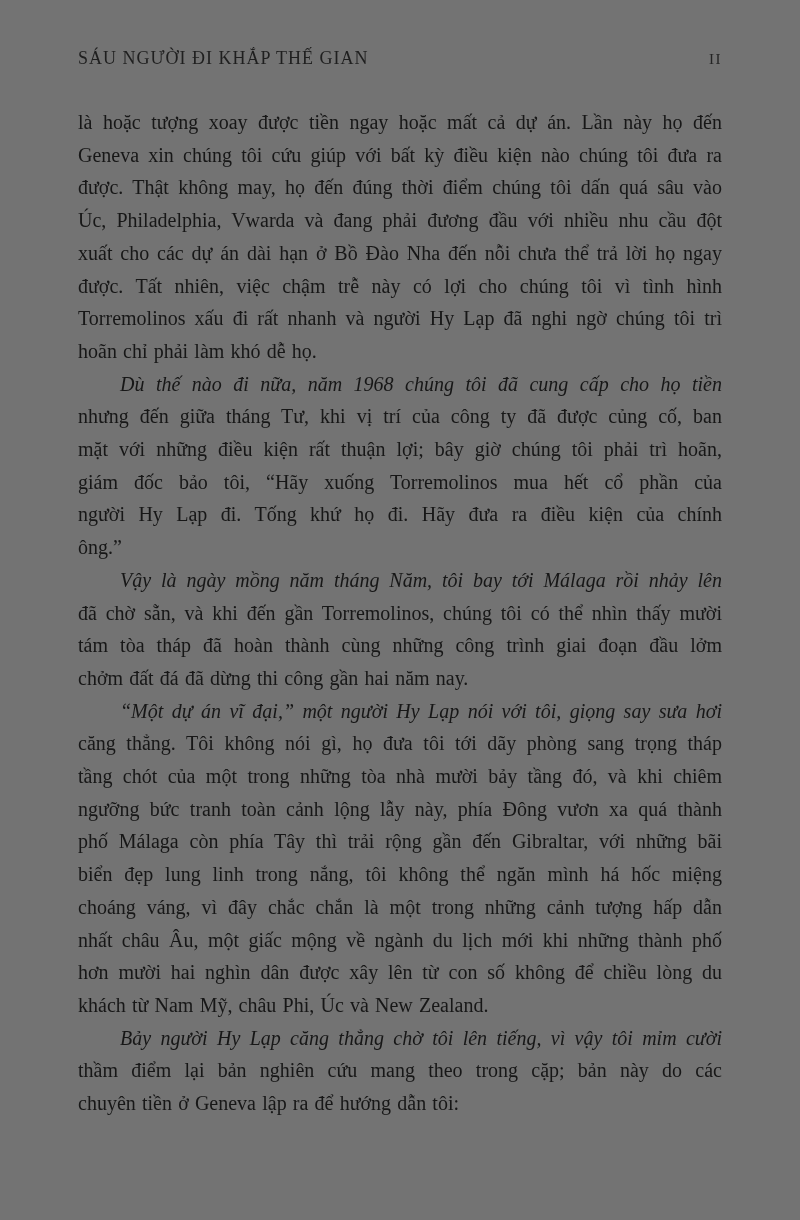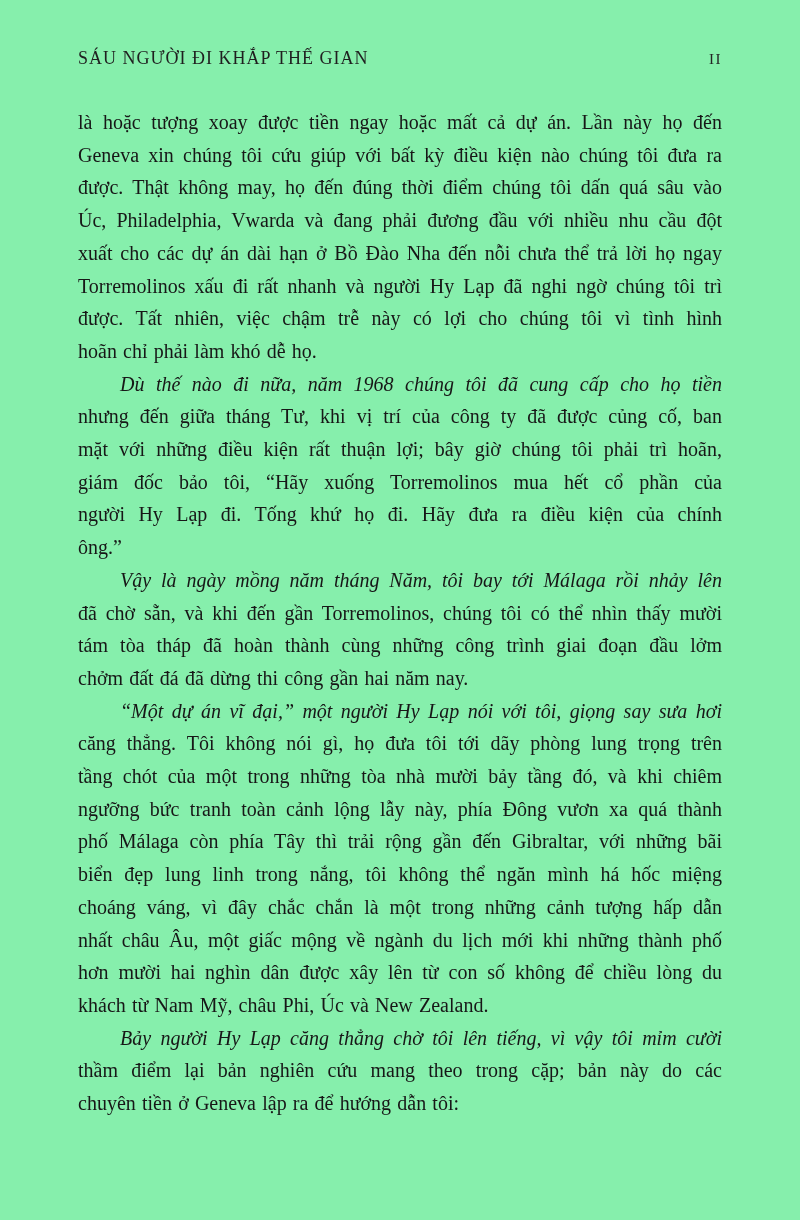--- a/index.html
+++ b/index.html
@@ -7,21 +7,21 @@
   body {
     background: #fefefe;
     font-family: "Liberation Serif", "DejaVu Serif", serif;
     color: #1b1b1b;
     overflow: hidden;
   }
   .page {
     width: 800px;
     height: 1220px;
     padding: 48px 78px 0 78px;
-    background: #86efac;
+    background: #737373;
   }
   .running-head {
     display: flex;
     justify-content: space-between;
     align-items: baseline;
   }
   .head-title {
     font-size: 18px;
     letter-spacing: 1px;
     font-weight: normal;
@@ -61,35 +61,35 @@
     <span class="page-number">II</span>
   </div>
 
   <div class="body-text">
 
   <p class="line">là hoặc tượng xoay được tiền ngay hoặc mất cả dự án. Lần này họ đến</p>
       <p class="line">Geneva xin chúng tôi cứu giúp với bất kỳ điều kiện nào chúng tôi đưa ra</p>
       <p class="line">được. Thật không may, họ đến đúng thời điểm chúng tôi dấn quá sâu vào</p>
       <p class="line">Úc, Philadelphia, Vwarda và đang phải đương đầu với nhiều nhu cầu đột</p>
       <p class="line">xuất cho các dự án dài hạn ở Bồ Đào Nha đến nỗi chưa thể trả lời họ ngay</p>
+      <p class="line">được. Tất nhiên, việc chậm trễ này có lợi cho chúng tôi vì tình hình</p>
       <p class="line">Torremolinos xấu đi rất nhanh và người Hy Lạp đã nghi ngờ chúng tôi trì</p>
-      <p class="line">được. Tất nhiên, việc chậm trễ này có lợi cho chúng tôi vì tình hình</p>
       <p class="line plast">hoãn chỉ phải làm khó dễ họ.</p>
       <p class="line indent">Dù thế nào đi nữa, năm 1968 chúng tôi đã cung cấp cho họ tiền</p>
       <p class="line">nhưng đến giữa tháng Tư, khi vị trí của công ty đã được củng cố, ban</p>
       <p class="line">mặt với những điều kiện rất thuận lợi; bây giờ chúng tôi phải trì hoãn,</p>
       <p class="line">giám đốc bảo tôi, “Hãy xuống Torremolinos mua hết cổ phần của</p>
       <p class="line">người Hy Lạp đi. Tống khứ họ đi. Hãy đưa ra điều kiện của chính</p>
       <p class="line plast">ông.”</p>
       <p class="line indent">Vậy là ngày mồng năm tháng Năm, tôi bay tới Málaga rồi nhảy lên</p>
       <p class="line">đã chờ sẵn, và khi đến gần Torremolinos, chúng tôi có thể nhìn thấy mười</p>
       <p class="line">tám tòa tháp đã hoàn thành cùng những công trình giai đoạn đầu lởm</p>
       <p class="line plast">chởm đất đá đã dừng thi công gần hai năm nay.</p>
       <p class="line indent">“Một dự án vĩ đại,” một người Hy Lạp nói với tôi, giọng say sưa hơi</p>
-      <p class="line">căng thẳng. Tôi không nói gì, họ đưa tôi tới dãy phòng lung trọng trên</p>
+      <p class="line">căng thẳng. Tôi không nói gì, họ đưa tôi tới dãy phòng sang trọng tháp</p>
       <p class="line">tầng chót của một trong những tòa nhà mười bảy tầng đó, và khi chiêm</p>
       <p class="line">ngưỡng bức tranh toàn cảnh lộng lẫy này, phía Đông vươn xa quá thành</p>
       <p class="line">phố Málaga còn phía Tây thì trải rộng gần đến Gibraltar, với những bãi</p>
       <p class="line">biển đẹp lung linh trong nắng, tôi không thể ngăn mình há hốc miệng</p>
       <p class="line">choáng váng, vì đây chắc chắn là một trong những cảnh tượng hấp dẫn</p>
       <p class="line">nhất châu Âu, một giấc mộng về ngành du lịch mới khi những thành phố</p>
       <p class="line">hơn mười hai nghìn dân được xây lên từ con số không để chiều lòng du</p>
       <p class="line plast">khách từ Nam Mỹ, châu Phi, Úc và New Zealand.</p>
       <p class="line indent">Bảy người Hy Lạp căng thẳng chờ tôi lên tiếng, vì vậy tôi mỉm cười</p>
       <p class="line">thầm điểm lại bản nghiên cứu mang theo trong cặp; bản này do các</p>

